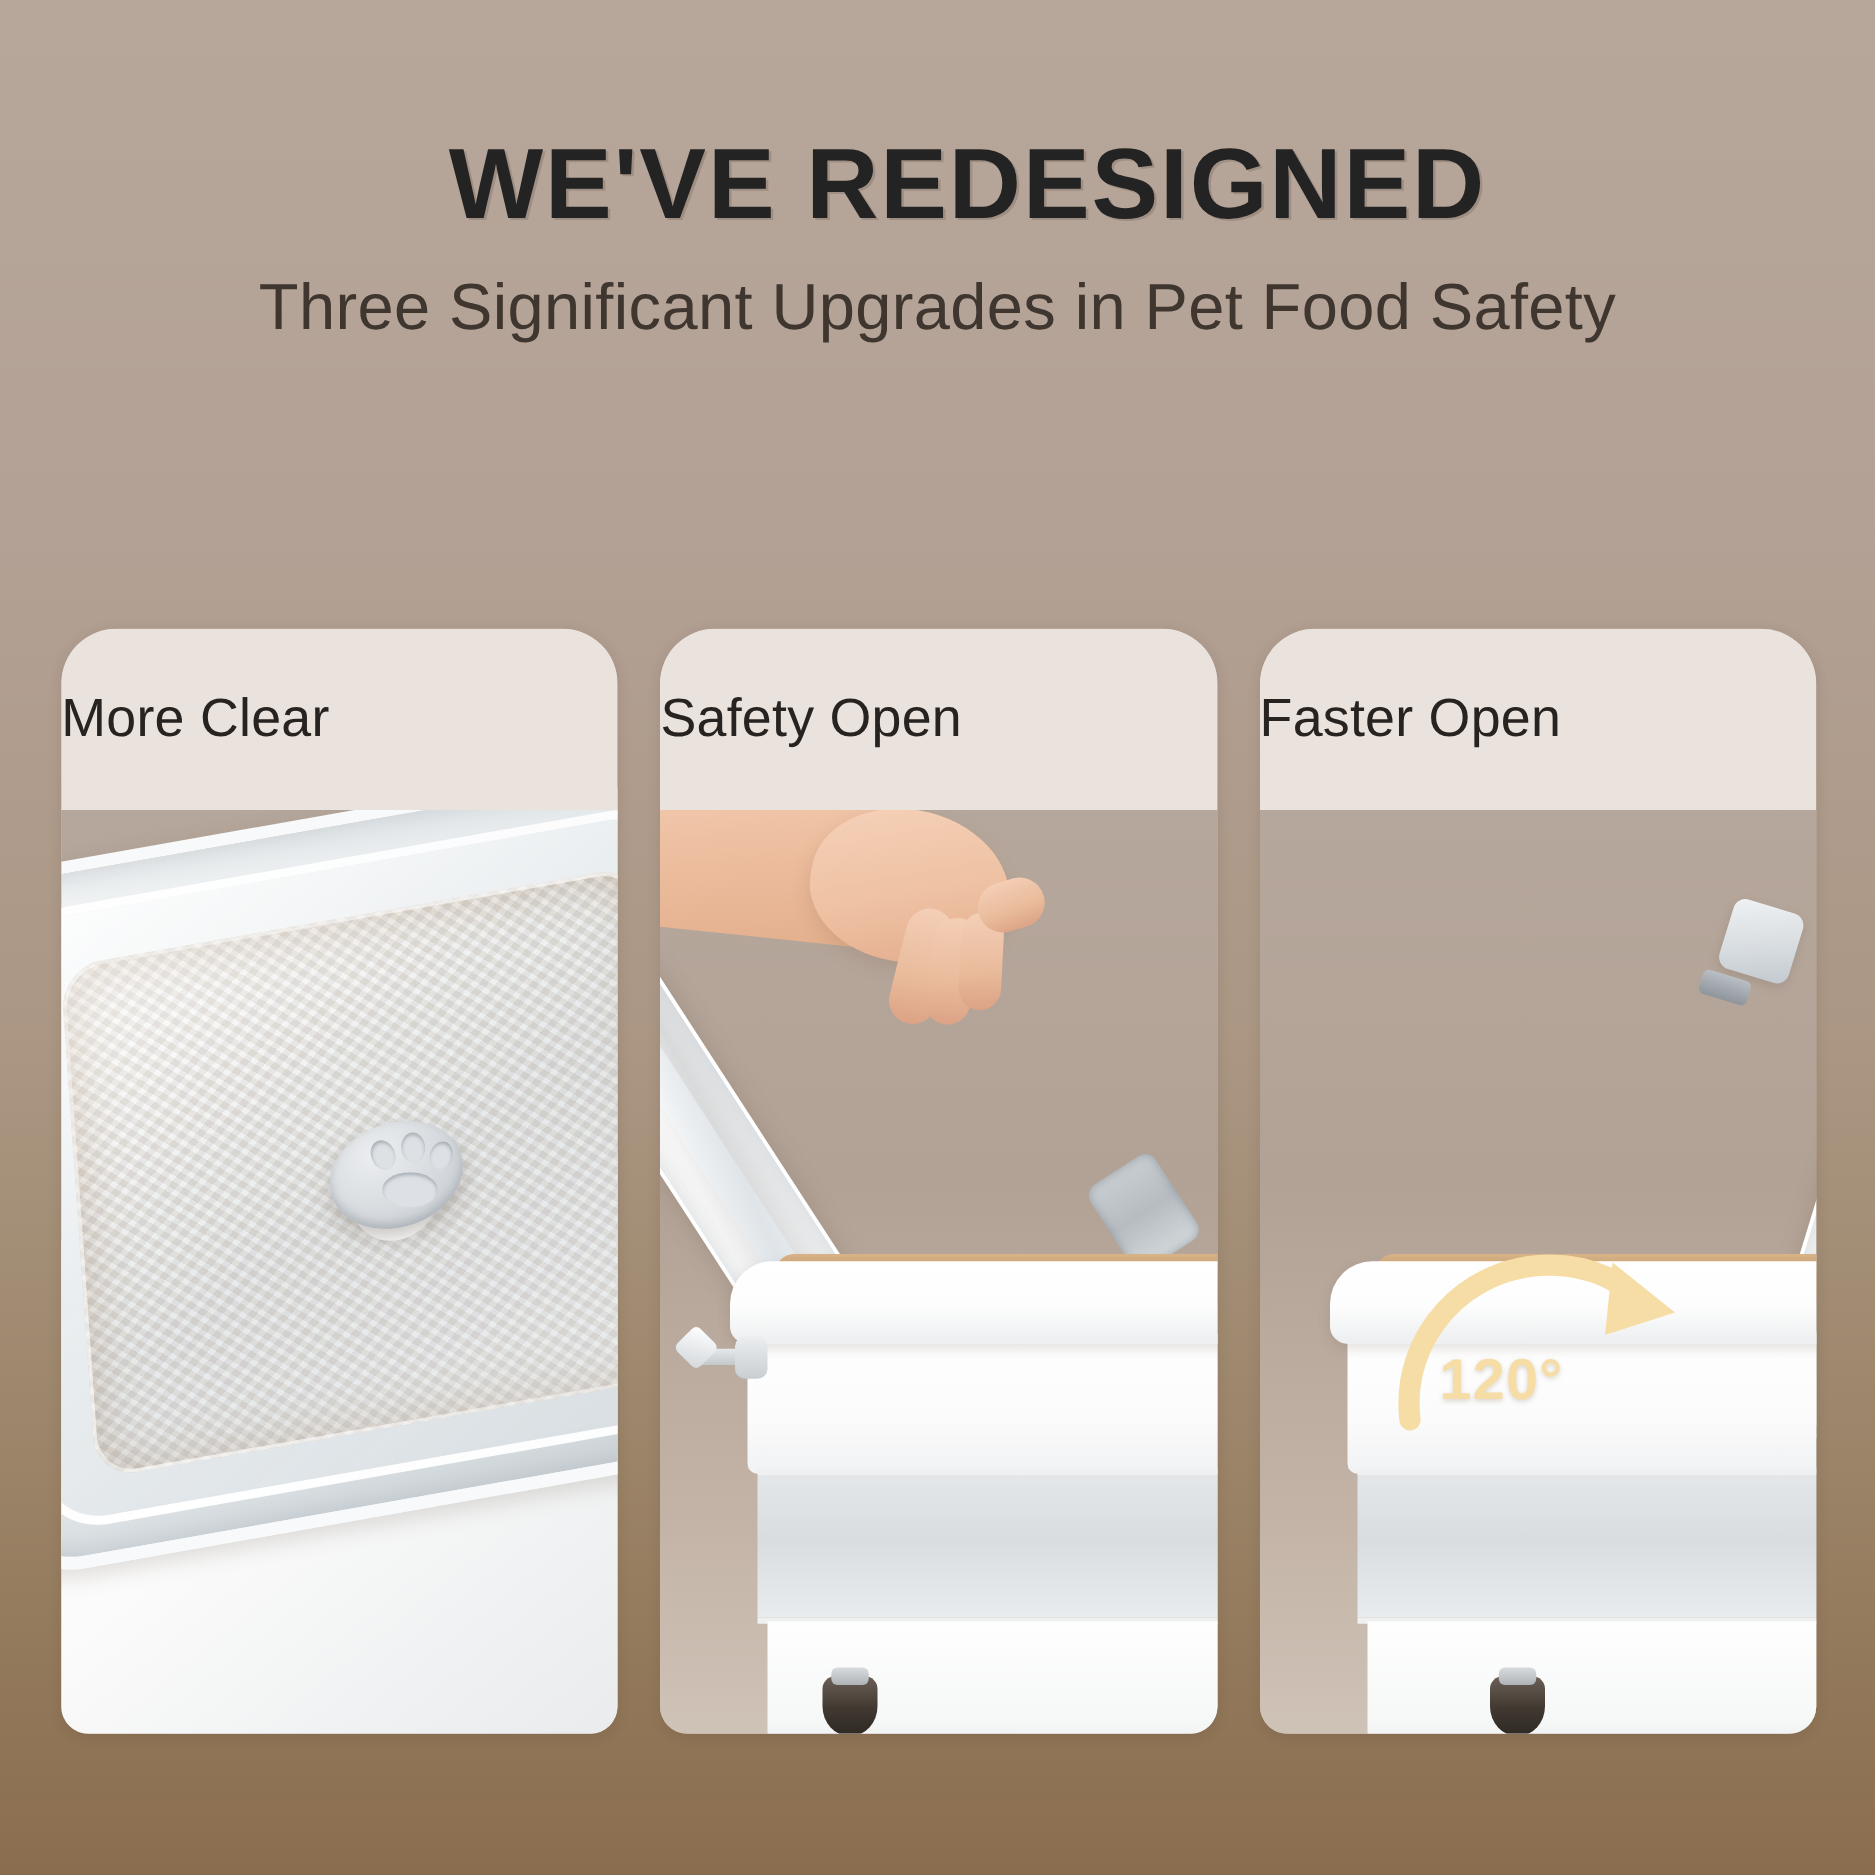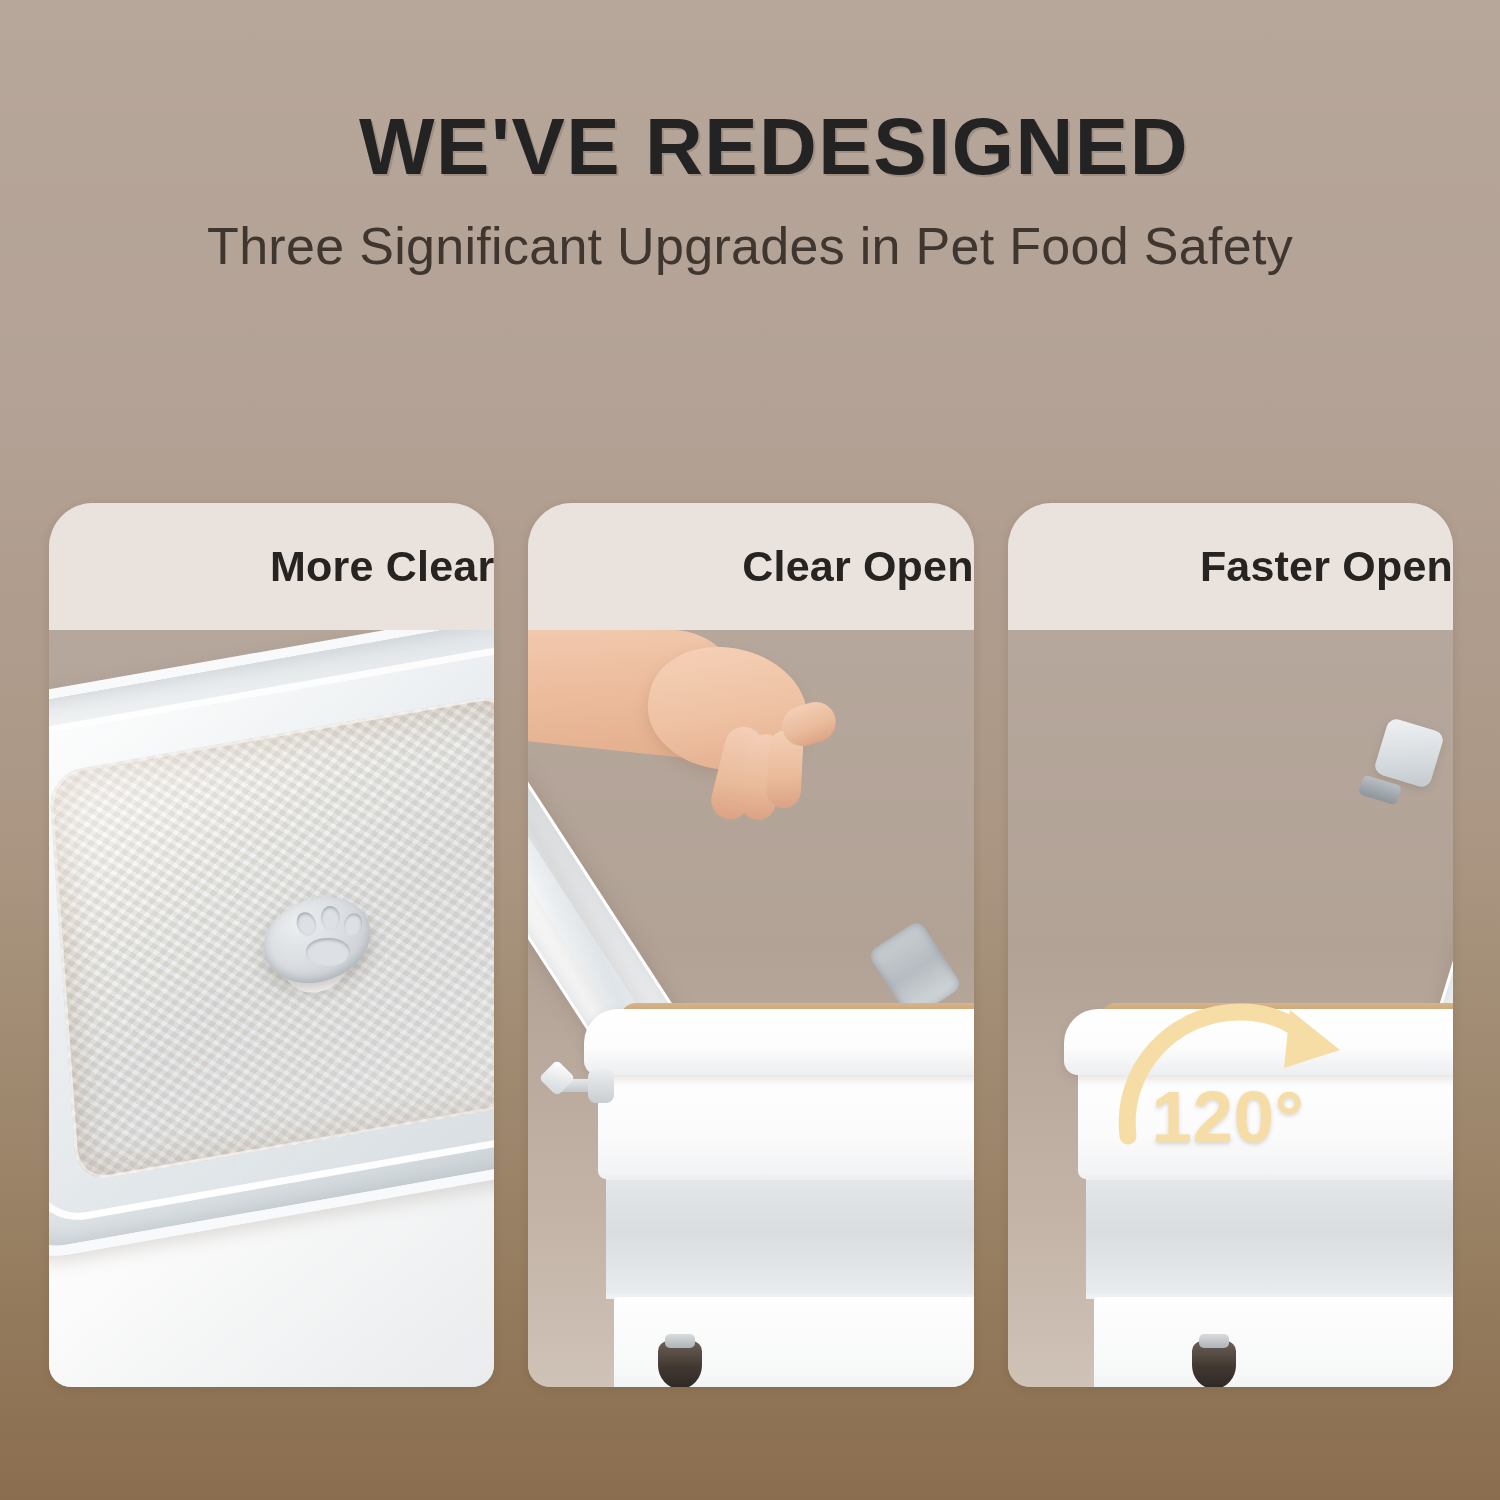--- a/index.html
+++ b/index.html
@@ -61,25 +61,24 @@
   .card {
     position:relative;
     width:448px; height:884px;
     border-radius:44px 44px 22px 22px;
     overflow:hidden;
     background:#cdbfb4;
     box-shadow:0 2px 10px rgba(60,45,30,0.12);
   }
   .card-header {
     position:relative;
-    height:127px;
+    height:145px;
     background:#eae3dd;
-    display:flex; align-items:center; justify-content:flex-end;
+    display:flex; align-items:center; justify-content:flex-start;
     z-index:6;
-    font-weight:bold;
   }
   .card-title {
     color:#272320;
     font-size:43px;
     letter-spacing:0.2px;
     white-space:nowrap;
   }
   .card-photo {
     position:absolute;
     top:127px; left:0;
@@ -429,21 +428,21 @@
     position:absolute;
     left:106px; top:368px;
     width:238px; height:164px;
     z-index:7;
   }
   .angle-badge svg { display:block; width:238px; height:164px; }
   .angle-text {
     position:absolute;
     left:38px; top:78px;
     color:#f6dda6;
-    font-size:72px;
+    font-size:46px;
     font-weight:bold;
     letter-spacing:1px;
     text-shadow:0 2px 4px rgba(120,95,60,0.25);
   }
 </style>
 </head>
 <body>
 
 <div id="page">
 
@@ -471,21 +470,21 @@
           <div class="paw-pad pp1"></div>
           <div class="paw-pad pp2"></div>
           <div class="paw-pad pp3"></div>
           <div class="paw-pad pp4"></div>
         </div>
       </div>
     </div>
 
     <div class="card">
       <div class="card-header">
-        <span class="card-title">Clear Open</span>
+        <span class="card-title">Safety Open</span>
       </div>
       <div class="card-photo">
         <div class="p2-stage">
           <div class="p2-arm"></div>
           <div class="p2-palm"></div>
           <div class="finger f1"></div>
           <div class="finger f2"></div>
           <div class="finger f3"></div>
           <div class="finger thumb"></div>
 

